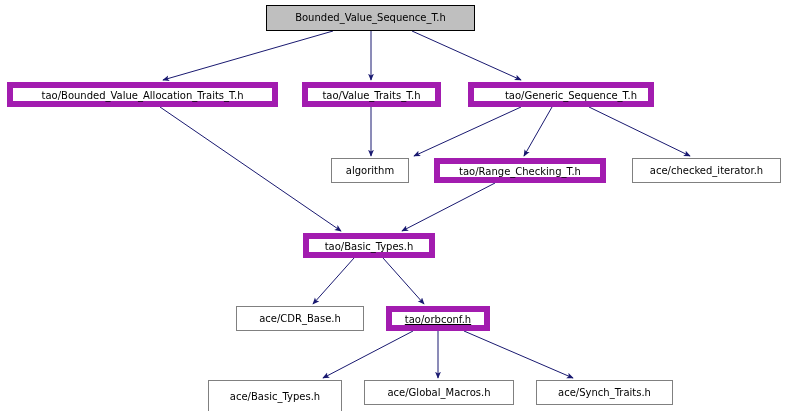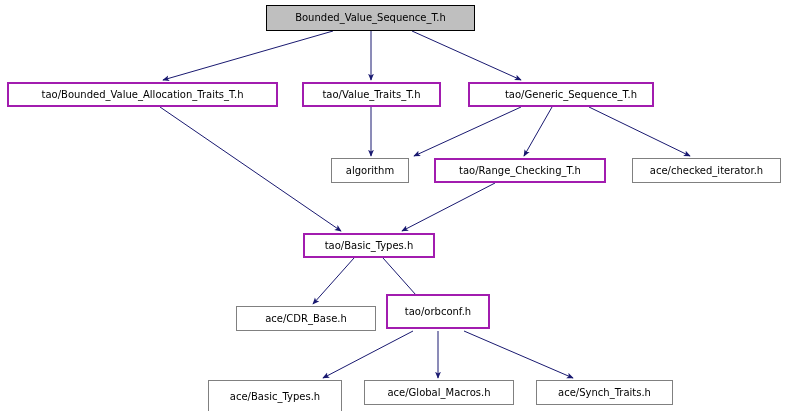--- a/index.html
+++ b/index.html
@@ -31,21 +31,22 @@
     justify-content: center;
     background: #ffffff;
     border: 1px solid #808080;
     color: #000000;
     font-size: 10px;
     line-height: 1;
     white-space: nowrap;
     letter-spacing: 0px;
   }
   .node.strong {
-    border: 2px solid #a21caf;
+    border: 6px solid #a21caf;
+    align-items: flex-end;
   }
   .node.root {
     border: 1px solid #000000;
     background: #bfbfbf;
   }
   .node-label {
     display: block;
     padding: 0 2px;
   }
 </style>
@@ -94,24 +95,24 @@
       </div>
       <div class="node strong" style="left: 434px; top: 158px; width: 172px; height: 25px;">
         <span class="node-label">tao/Range_Checking_T.h</span>
       </div>
       <div class="node" style="left: 632px; top: 158px; width: 149px; height: 25px; text-align: right;">
         <span class="node-label">ace/checked_iterator.h</span>
       </div>
       <div class="node strong" style="left: 303px; top: 233px; width: 132px; height: 25px;">
         <span class="node-label">tao/Basic_Types.h</span>
       </div>
-      <div class="node" style="left: 236px; top: 306px; width: 140px; height: 25px;">
+      <div class="node" style="left: 236px; top: 306px; width: 128px; height: 25px;">
         <span class="node-label">ace/CDR_Base.h</span>
       </div>
-      <div class="node strong" style="left: 386px; top: 294px; width: 104px; height: 35px;">
+      <div class="node strong" style="left: 386px; top: 306px; width: 104px; height: 25px; text-decoration: underline;">
         <span class="node-label">tao/orbconf.h</span>
       </div>
       <div class="node" style="left: 208px; top: 380px; width: 134px; height: 34px;">
         <span class="node-label">ace/Basic_Types.h</span>
       </div>
       <div class="node" style="left: 364px; top: 380px; width: 150px; height: 25px; align-items: center;">
         <span class="node-label">ace/Global_Macros.h</span>
       </div>
       <div class="node" style="left: 536px; top: 380px; width: 137px; height: 25px;">
         <span class="node-label">ace/Synch_Traits.h</span>

